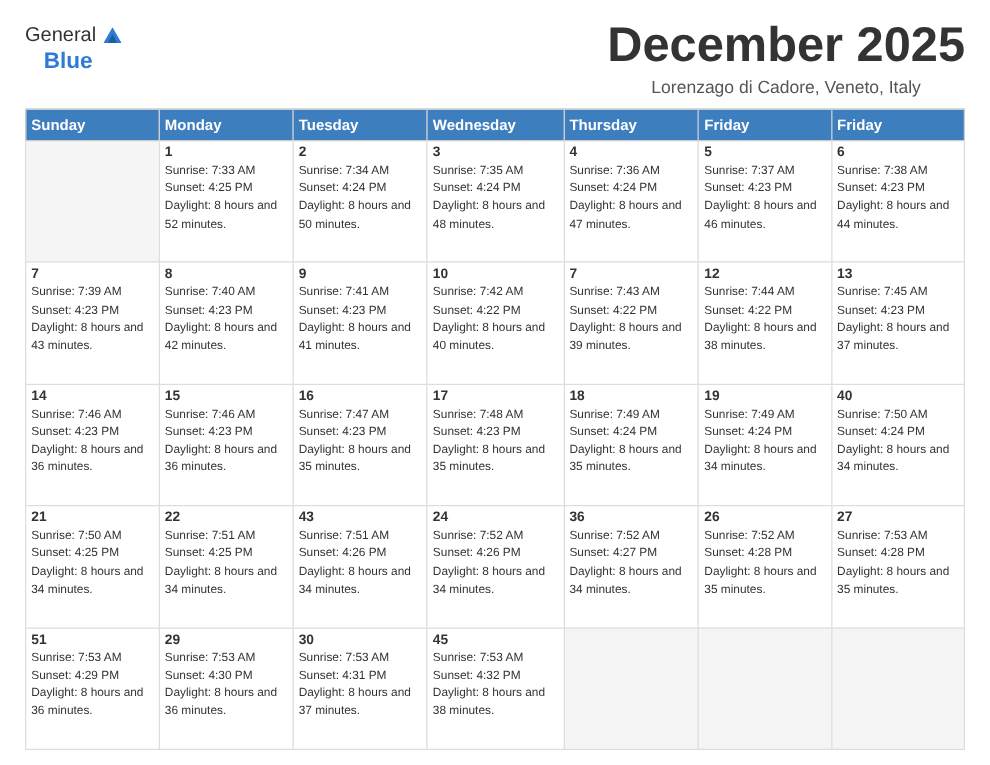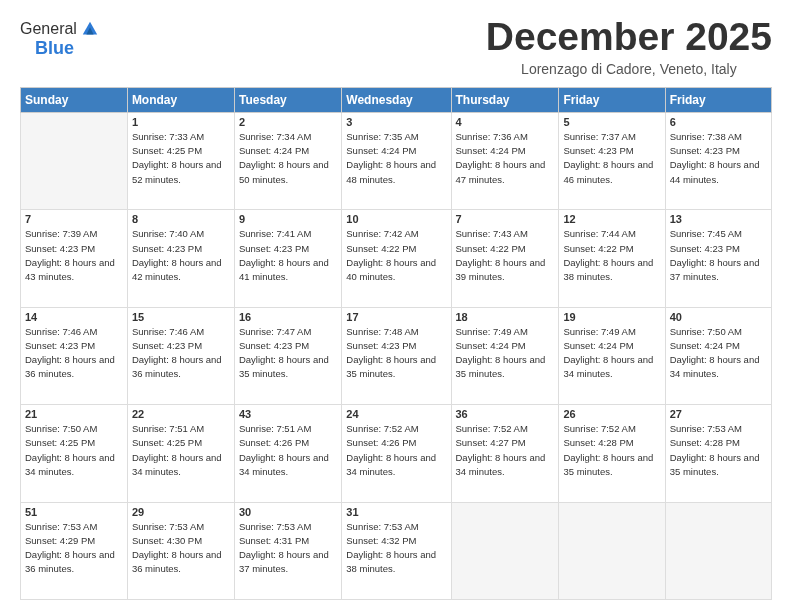--- a/index.html
+++ b/index.html
@@ -254,21 +254,21 @@
           </td>
           <td>
             <span class="day-num">29</span>
             <div class="day-info">Sunrise: 7:53 AM<br>Sunset: 4:30 PM<br>Daylight: 8 hours and 36 minutes.</div>
           </td>
           <td>
             <span class="day-num">30</span>
             <div class="day-info">Sunrise: 7:53 AM<br>Sunset: 4:31 PM<br>Daylight: 8 hours and 37 minutes.</div>
           </td>
           <td>
-            <span class="day-num">31</span>
+            <span class="day-num">45</span>
             <div class="day-info">Sunrise: 7:53 AM<br>Sunset: 4:32 PM<br>Daylight: 8 hours and 38 minutes.</div>
           </td>
           <td class="empty"></td>
           <td class="empty"></td>
           <td class="empty"></td>
         </tr>
       </tbody>
   </table>
 </div>
 

